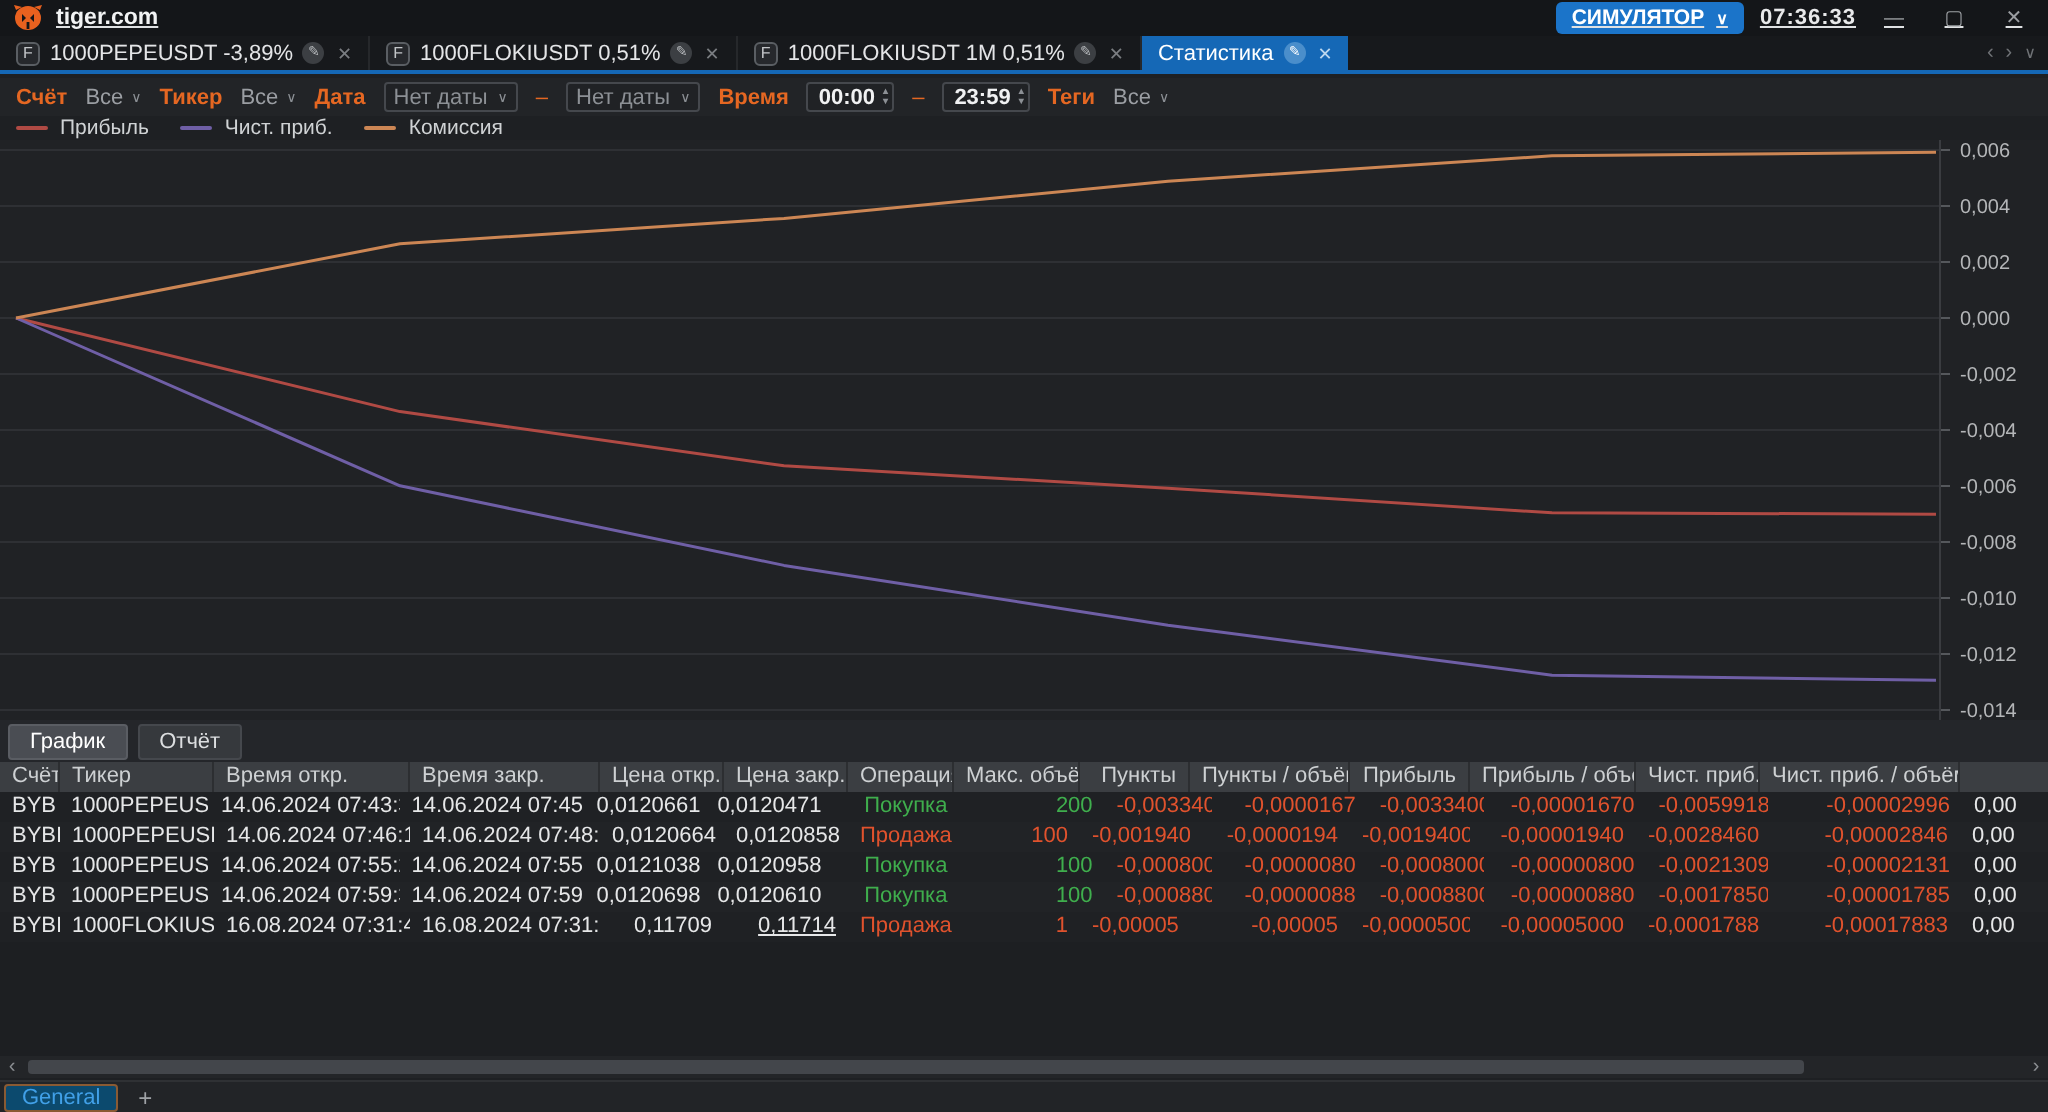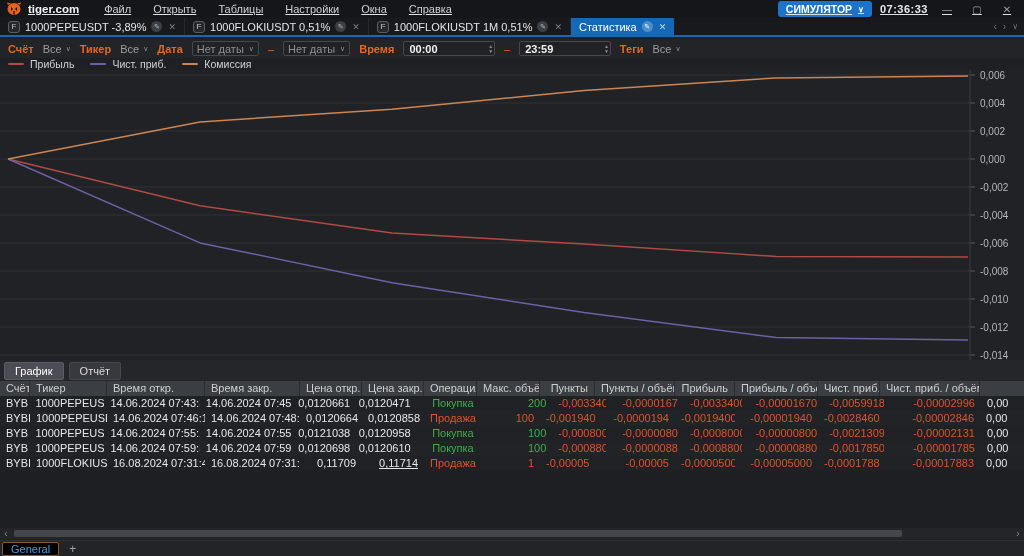--- a/index.html
+++ b/index.html
@@ -43,21 +43,21 @@
   
   .filterbar { position:absolute; top:39px; left:0; width:1024px; height:19px;
     background:#222427; display:flex; align-items:center; gap:9px; padding-left:8px; }
   .flabel { color:#e56722; font-weight:bold; }
   .fvalue { color:#9b9ea3; display:flex; align-items:center; gap:4px; }
   .fvalue .chev { font-size:7px; color:#8c9095; }
   .fbox { height:15px; border:1px solid #45484d; background:#202225; border-radius:2px;
     display:flex; align-items:center; gap:5px; padding:0 4px; color:#8c9095; }
   .fbox .chev { font-size:7px; }
   .tbox { height:15px; border:1px solid #45484d; background:#202225; border-radius:2px;
-    display:flex; align-items:center; padding:0 2px 0 5px; color:#f0f1f2; font-weight:bold;gap:48px; }
+    display:flex; align-items:center; padding:0 2px 0 5px; color:#f0f1f2; font-weight:bold; }
   .spin { display:flex; flex-direction:column; line-height:4px; margin-left:4px; }
   .spin span { font-size:5px; color:#8c9095; height:5px; }
   .fdash { color:#e56722; }
 
   
   .legend { position:absolute; top:57px; left:8px; height:14px; display:flex; gap:16px;
     align-items:center; }
   .legend-item { display:flex; align-items:center; gap:6px; }
   .swatch { width:16px; height:2px; border-radius:1px; display:inline-block; }
   .legend-label { color:#cfd2d4; font-size:10.5px; }
@@ -95,48 +95,40 @@
   .hscroll { position:absolute; top:528px; left:0; width:1024px; height:11px;
     background:#232528; display:flex; align-items:center; }
   .harrow { width:12px; text-align:center; color:#8b8e92; font-size:10px; line-height:11px; }
   .harrow.right { position:absolute; right:0; }
   .hthumb { position:absolute; left:14px; width:888px; height:7px; background:#43464b; border-radius:2px; }
 
   
   .bottombar { position:absolute; top:540px; left:0; width:1024px; height:16px;
     background:#222427; border-top:1px solid #2f3134; display:flex; align-items:center; }
   .gen-tab { margin-left:2px; padding:0 8px; height:14px; line-height:13px;
-    border:1px solid #8a5a33; border-radius:2px; color:#41a0e8; background:#000000; }
+    border:1px solid #8a5a33; border-radius:2px; color:#41a0e8; background:#0c4a6e; }
   .plus-btn { color:#9fa2a6; padding:0 10px; font-size:12px; }
 </style>
 </head>
 <body>
 
 <div id="app">
 
   <div class="titlebar">
     <span class="logo">
       <svg width="16" height="14" viewBox="0 0 16 14">
         <path d="M2 3 L1 0.5 L5 1.5 Z" fill="#e8611f"></path>
         <path d="M14 3 L15 0.5 L11 1.5 Z" fill="#e8611f"></path>
         <ellipse cx="8" cy="7" rx="6.5" ry="6" fill="#e8611f"></ellipse>
         <path d="M5 5 L7 7 L5 9 Z" fill="#141619"></path>
         <path d="M11 5 L9 7 L11 9 Z" fill="#141619"></path>
         <rect x="7.3" y="9" width="1.4" height="3.5" fill="#141619"></rect>
       </svg>
     </span>
     <span class="brand">tiger.com</span>
-    <span class="menu-items">
-        <span class="menu-item">Файл</span>
-        <span class="menu-item">Открыть</span>
-        <span class="menu-item">Таблицы</span>
-        <span class="menu-item">Настройки</span>
-        <span class="menu-item">Окна</span>
-        <span class="menu-item">Справка</span>
-      </span>
     <span class="tb-right">
       <span class="sim-btn">
         <span>СИМУЛЯТОР</span>
         <span class="chev">∨</span>
       </span>
       <span class="clock">07:36:33</span>
       <span class="wctl">—</span>
       <span class="wctl">▢</span>
       <span class="wctl">✕</span>
     </span>

